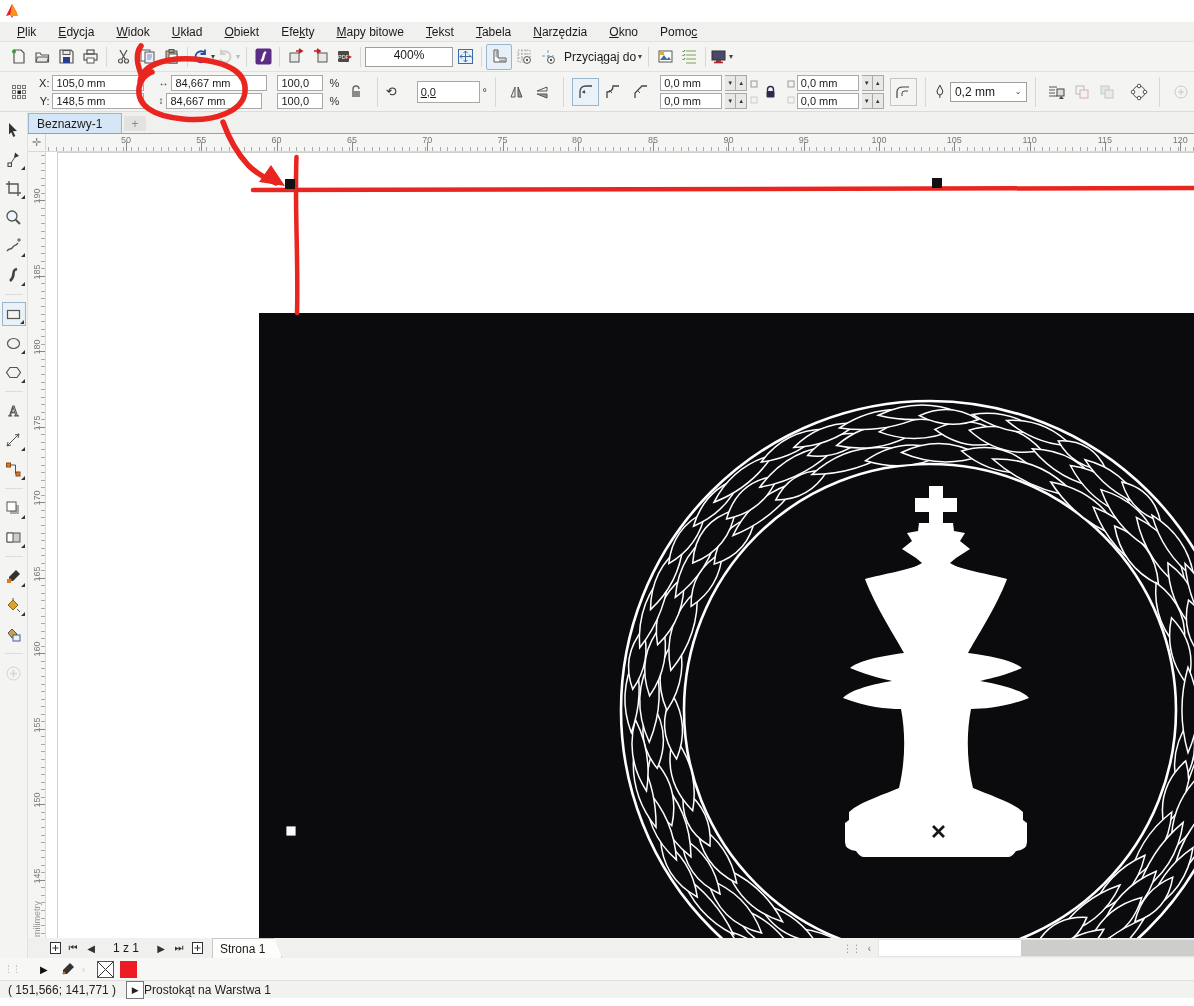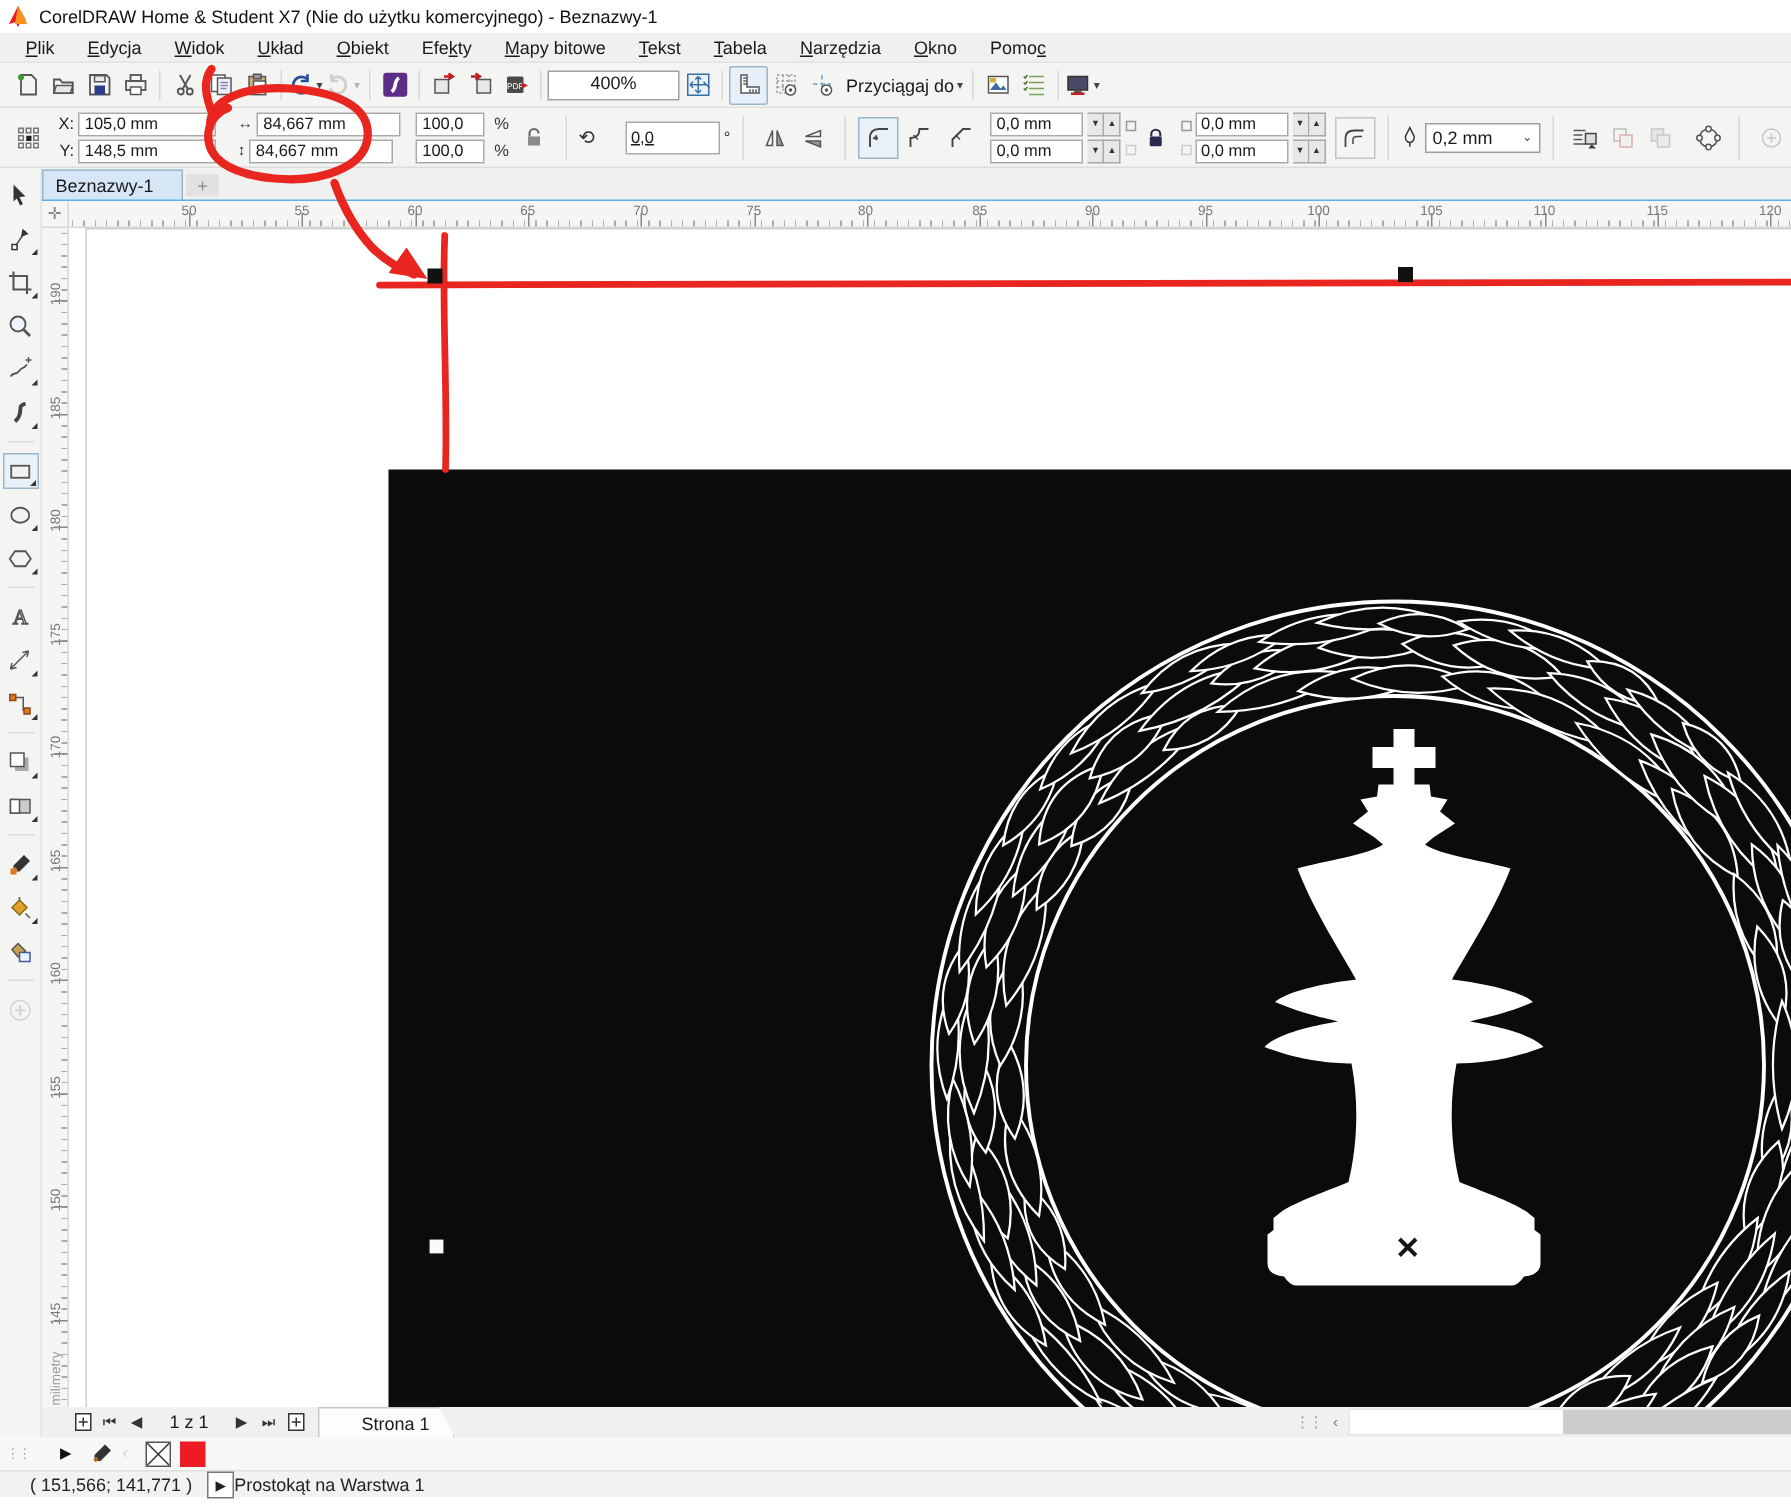--- a/index.html
+++ b/index.html
@@ -56,43 +56,42 @@
   .hlab{position:absolute;top:1px;font-size:9px;color:#777;transform:translateX(-50%);}
   .htick{position:absolute;bottom:0;width:1px;height:9px;background:#888;}
   .vlab{position:absolute;left:0px;font-size:9px;color:#777;transform:rotate(-90deg);transform-origin:center;width:18px;text-align:center;}
   .vtick{position:absolute;right:0;height:1px;width:9px;background:#888;}
   
   #canvas{left:46px;top:152px;width:1148px;height:786px;background:#fff;overflow:hidden;}
   
   #pagebar{left:28px;top:938px;width:1166px;height:20px;background:#f0f0ee;display:flex;align-items:center;font-size:11px;}
   .navbtn{width:18px;height:18px;display:flex;align-items:center;justify-content:center;color:#333;font-size:10px;}
   #pagecounter{width:52px;text-align:center;font-size:12px;}
-  #pagetab{height:20px;background:#fdfdfb;border:1px solid #c9c9c7;border-bottom:none;display:flex;align-items:center;padding:0 16px 0 28px;font-size:12px;clip-path:polygon(0 0,88% 0,100% 100%,0 100%);margin-left:6px;}
+  #pagetab{height:20px;background:#fdfdfb;border:1px solid #c9c9c7;border-bottom:none;display:flex;align-items:center;padding:0 16px 0 7px;font-size:12px;clip-path:polygon(0 0,88% 0,100% 100%,0 100%);margin-left:6px;}
   #hsplit{margin-left:560px;color:#999;font-size:10px;letter-spacing:-1px;}
   #hscroll{flex:1;height:16px;background:#fff;border:1px solid #e4e4e2;position:relative;margin-right:0;}
   #hthumb{position:absolute;left:142px;top:0;width:177px;height:100%;background:#cdcdcb;}
   #colorrow{left:0;top:958px;width:1194px;height:22px;background:#f7f7f5;display:flex;align-items:center;gap:6px;padding-left:4px;box-sizing:border-box;}
   .swatch{width:17px;height:17px;border:1px solid #555;box-sizing:border-box;background:#fff;position:relative;}
   .swatch.none svg{display:block;}
-  #statusbar{left:0;top:980px;width:1194px;height:18px;background:#f2f2f0;border-top:1px solid #e0e0de;display:flex;align-items:center;font-size:12px;color:#222;padding-left:20px;box-sizing:border-box;}
+  #statusbar{left:0;top:980px;width:1194px;height:18px;background:#f2f2f0;border-top:1px solid #e0e0de;display:flex;align-items:center;font-size:12px;color:#222;padding-left:8px;box-sizing:border-box;}
   #coordbtn{width:16px;height:16px;border:1px solid #777;background:#fff;display:flex;align-items:center;justify-content:center;font-size:9px;margin-left:10px;}
   #objinfo{}
   
   #overlay{left:0;top:0;width:1194px;height:1006px;pointer-events:none;z-index:60;}
 </style>
 </head>
 <body>
 
 <div id="titlebar" class="abs">
   <svg width="16" height="16" viewBox="0 0 16 16">
     <path d="M2 13 L8 1 L13 10 Z" fill="#ed1c24"></path>
       <path d="M8 1 L13 10 L14 13 L6 13 Z" fill="#f7931e"></path>
     <path d="M7 13 L8 15 L9 13 Z" fill="#c1272d"></path>
   </svg>
-  <span class="title">CorelDRAW Home &amp; Student X7 (Nie do użytku komercyjnego) - Beznazwy-1</span>
 </div>
 
 <div id="menubar" class="abs">
     <span class="mitem"><u>P</u>lik</span>
     <span class="mitem"><u>E</u>dycja</span>
     <span class="mitem"><u>W</u>idok</span>
     <span class="mitem"><u>U</u>kład</span>
     <span class="mitem"><u>O</u>biekt</span>
     <span class="mitem">Efe<u>k</u>ty</span>
     <span class="mitem"><u>M</u>apy bitowe</span>

